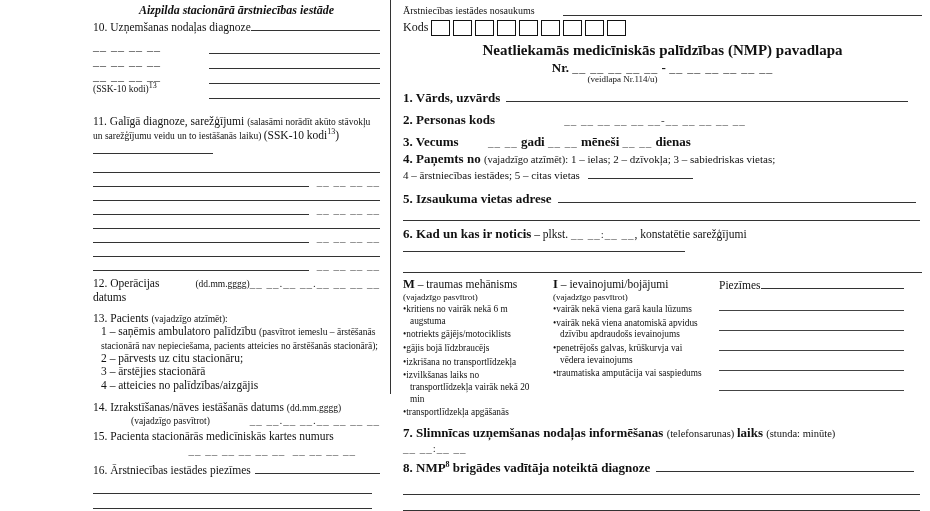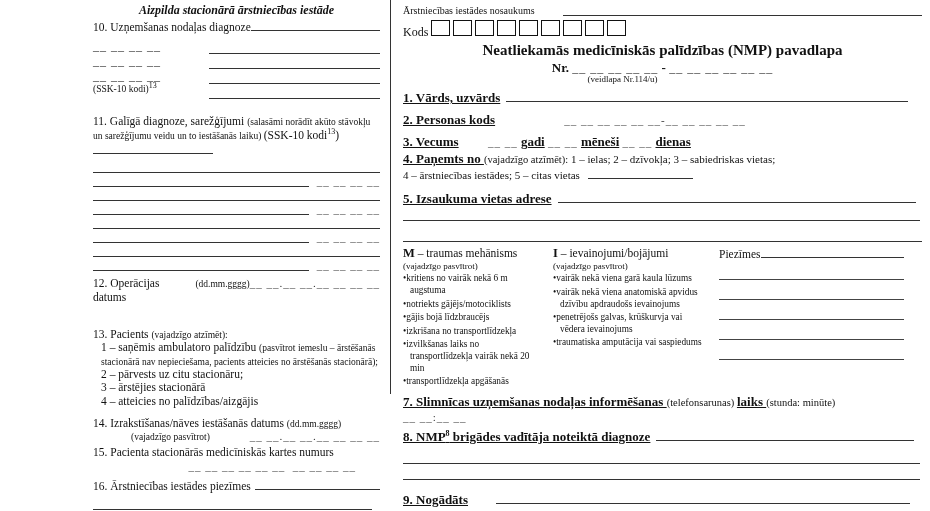--- a/index.html
+++ b/index.html
@@ -27,28 +27,28 @@
   .i10-codes .dash{display:block;height:15px;font-size:12px;}
   .i10-lines{flex:1;margin-left:8px;}
   .i10-lines .rule{height:14px;}
   .i11-rules{margin-top:2px;}
   .i11-rules .rule{height:13px;}
   .row-flex{display:flex;align-items:baseline;}
   .opt{padding-left:8px;}
   
   .r-top{display:flex;align-items:flex-end;font-size:10px;}
   .r-top .rule{flex:1;margin-left:28px;border-bottom:1.5px solid #333;}
-  .kods-row{display:flex;align-items:flex-end;margin-top:4px;font-size:12px;}
+  .kods-row{display:flex;align-items:flex-start;margin-top:4px;font-size:12px;}
   .kbox{display:inline-block;width:17px;height:14px;border:1.6px solid #111;margin-left:3px;}
   .title{font-size:15px;font-weight:bold;text-align:center;margin-top:2px;}
   .nr-line{text-align:center;font-weight:bold;font-size:13px;margin-top:1px;}
   .nr-line .dash{font-weight:normal;font-size:12px;}
   .veidlapa{text-align:center;font-size:9px;margin-top:-2px;margin-left:-80px;}
   .r-item{font-size:13px;margin-top:7px;line-height:1.15;}
-  .r-item .lbl{font-weight:bold;text-decoration:underline;}
+  .r-item .lbl{font-weight:bold;}
   .trauma{display:flex;margin-top:20px;border-top:1px solid #333;padding-top:4px;}
   .t-col-m{width:140px;}
   .t-col-i{width:152px;margin-left:10px;}
   .t-col-p{flex:1;margin-left:14px;padding-right:18px;}
   .t-head{font-size:11.5px;}
   .t-head .b{font-size:12.5px;}
   .bull{font-size:9.3px;line-height:1.25;padding-left:7px;text-indent:-7px;margin-top:2px;}
   .bull::before{content:"\2022 ";}
   .p-lines .rule{height:19px;border-bottom:1px solid #444;}
 </style>
@@ -105,21 +105,21 @@
           <span class="dash">__ __ __ __</span>
         </div>
     </div>
 
     <div class="l-item row-flex" style="margin-top:6px;">
       <span>12. Operācijas datums </span>
       <span class="sm">(dd.mm.gggg)</span>
       <span class="dash" style="margin-left:auto;">__ __.__ __.__ __ __ __</span>
     </div>
 
-    <div class="l-item" style="margin-top:24px;">
+    <div class="l-item" style="margin-top:8px;">
       <div><span>13. Pacients </span><span class="sm">(vajadzīgo atzīmēt):</span></div>
       <div class="opt"><span>1 – saņēmis ambulatoro palīdzību </span><span class="sm">(pasvītrot iemeslu – ārstēšanās stacionārā nav nepieciešama, pacients atteicies no ārstēšanās stacionārā);</span></div>
       <div class="opt"><span>2 – pārvests uz citu stacionāru;</span></div>
       <div class="opt"><span>3 – ārstējies stacionārā</span></div>
       <div class="opt"><span>4 – atteicies no palīdzības/aizgājis</span></div>
     </div>
 
     <div class="l-item" style="margin-top:9px;">
       <div><span>14. Izrakstīšanas/nāves iestāšanās datums </span><span class="sm">(dd.mm.gggg)</span></div>
       <div class="row-flex">
@@ -188,20 +188,24 @@
       <div><span class="lbl">4. Paņemts no </span><span style="font-size:10.5px;">(vajadzīgo atzīmēt):</span><span style="font-size:11px;"> 1 – ielas; 2 – dzīvokļa; 3 – sabiedriskas vietas;</span></div>
       <div style="font-size:11px;"><span>4 – ārstniecības iestādes; 5 – citas vietas</span><span class="fill" style="width:105px;margin-left:8px;"></span></div>
     </div>
 
     <div class="r-item row-flex" style="margin-top:10px;">
       <span class="lbl">5. Izsaukuma vietas adrese</span>
       <span class="fill grow" style="margin-left:6px;margin-right:6px;"></span>
     </div>
     <div class="rule" style="height:13px;margin-right:2px;"></div>
 
+    <div class="r-item" style="margin-top:6px;">
+      <span class="lbl">6. Kad un kas ir noticis</span><span style="font-size:11.5px;"> – plkst. </span><span class="dash">__ __:__ __</span><span style="font-size:11.5px;">, konstatētie sarežģījumi</span>
+      <div class="rule" style="width:282px;height:9px;"></div>
+    </div>
 
     <div class="trauma">
       <div class="t-col-m">
         <div class="t-head"><span class="b">M</span><span> – traumas mehānisms</span></div>
         <div class="xs">(vajadzīgo pasvītrot)</div>
         <div class="bull">kritiens no vairāk nekā 6 m augstuma</div>
         <div class="bull">notriekts gājējs/motociklists</div>
         <div class="bull">gājis bojā līdzbraucējs</div>
         <div class="bull">izkrišana no transportlīdzekļa</div>
         <div class="bull">izvilkšanas laiks no transportlīdzekļa vairāk nekā 20 min</div>

